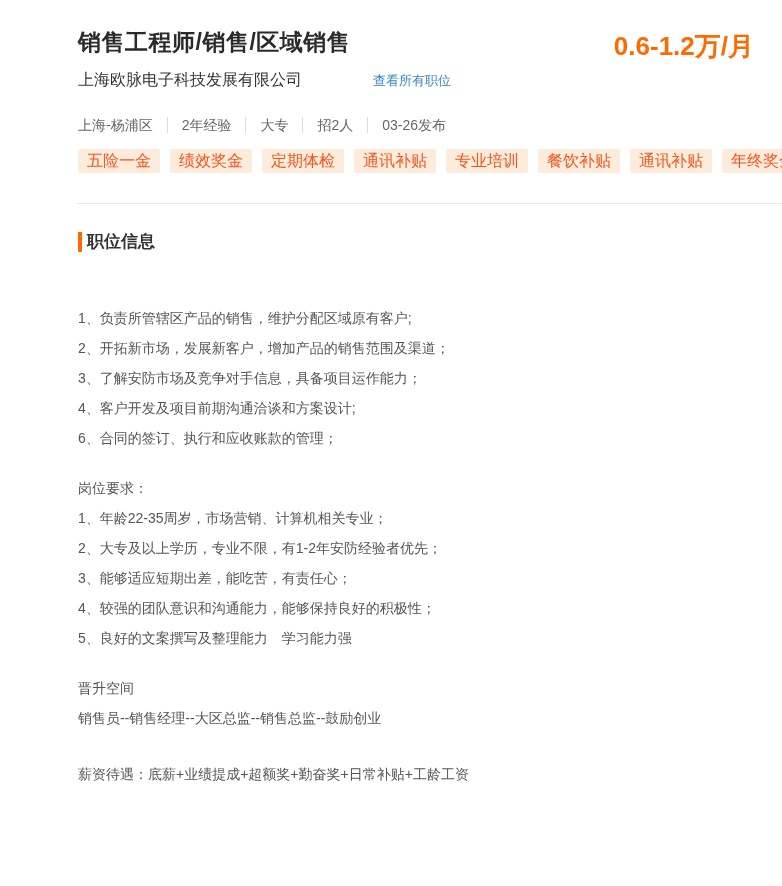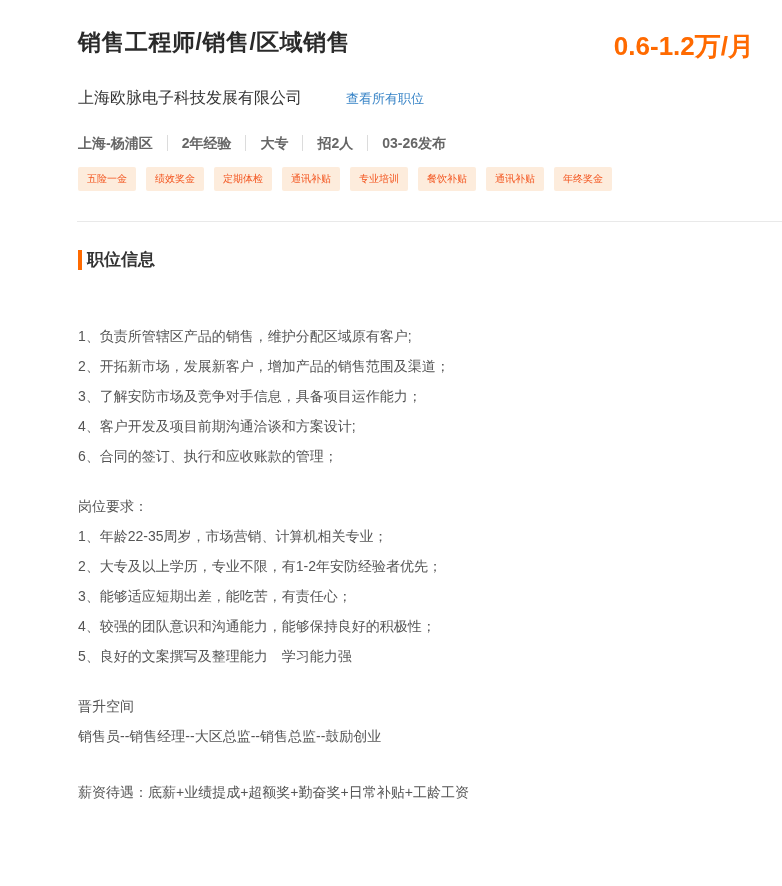--- a/index.html
+++ b/index.html
@@ -26,51 +26,52 @@
     letter-spacing: 0.5px;
   }
   .salary {
     font-size: 26px;
     font-weight: bold;
     color: #ff6a00;
     white-space: nowrap;
     padding-top: 2px;
   }
   .company-row {
-    margin-top: 24px;
+    margin-top: 6px;
     display: flex;
     align-items: baseline;
+    gap: 27px;
   }
   .company-name { font-size: 16px; color: #333333; }
   .all-jobs-link {
     font-size: 13px;
     color: #3884c7;
     text-decoration: none;
     margin-left: 44px;
   }
   .meta-row {
     margin-top: 26px;
     display: flex;
     align-items: center;
     font-size: 14px;
     color: #666666;
   }
-  .meta-item { padding: 0 14px; line-height: 16px; font-weight: bold; }
+  .meta-item { padding: 0 14px; line-height: 16px; }
   .meta-item:first-child { padding-left: 0; }
   .meta-item + .meta-item { border-left: 1px solid #dcdcdc; }
 
   .tags-row {
     margin-top: 16px;
     display: flex;
     gap: 10px;
   }
   .tag {
     background: #fdecdc;
     color: #f3551f;
-    font-size: 10px;
+    font-size: 16px;
     line-height: 24px;
     padding: 0 9px;
     border-radius: 2px;
     white-space: nowrap;
   }
 
   
   .divider {
     margin: 30px 0 0 77px;
     border-top: 1px solid #e9e9e9;

